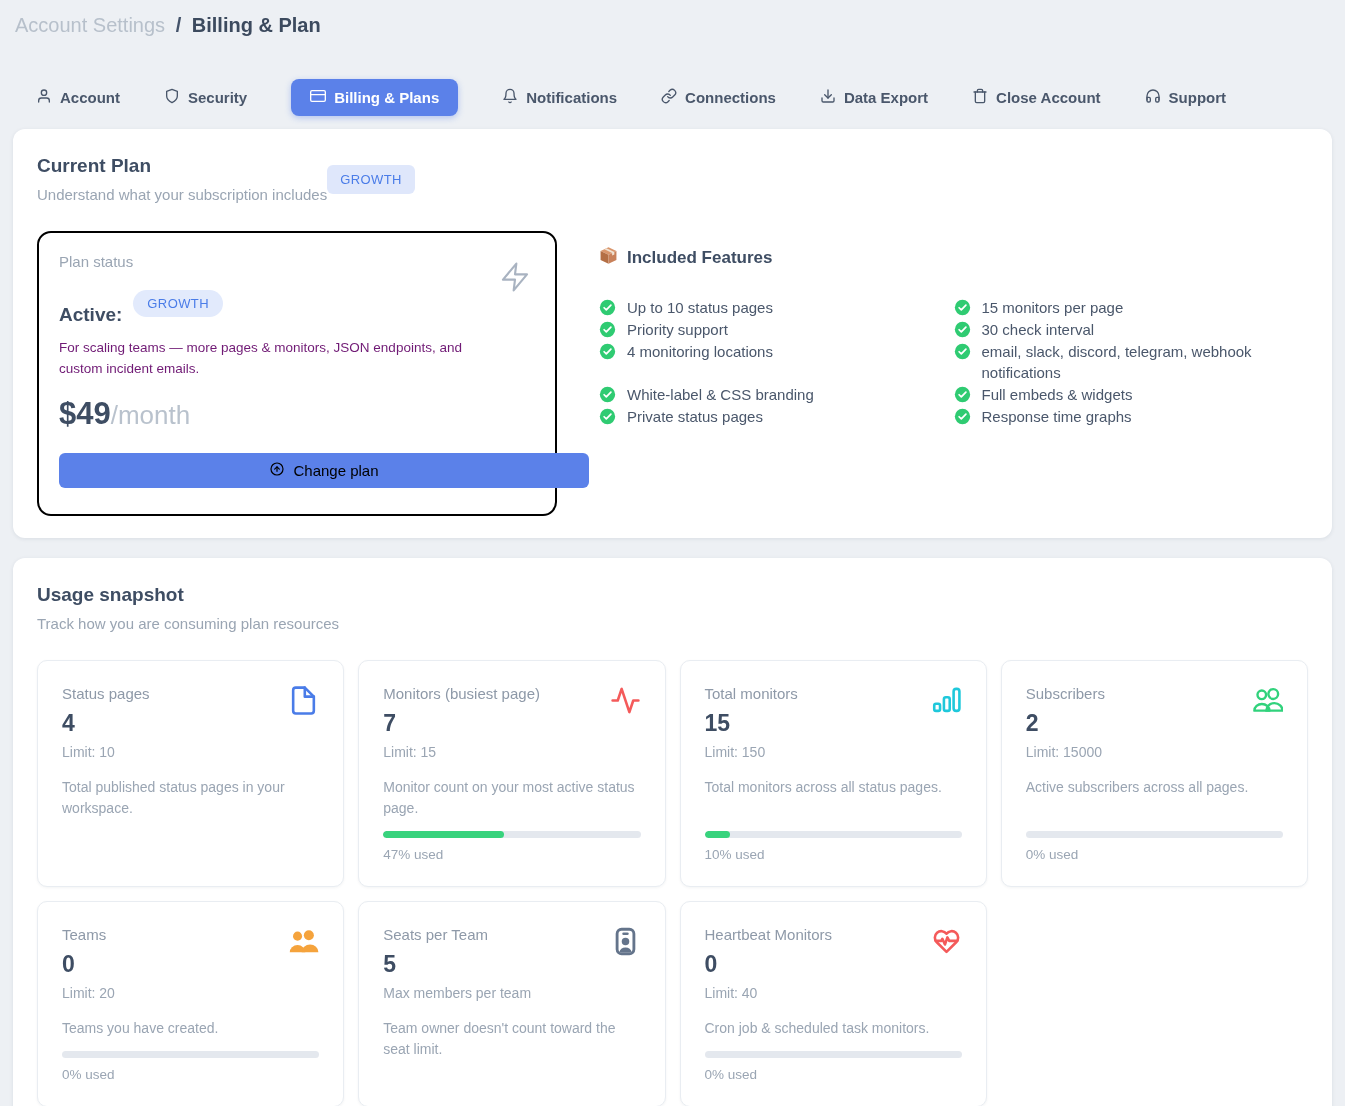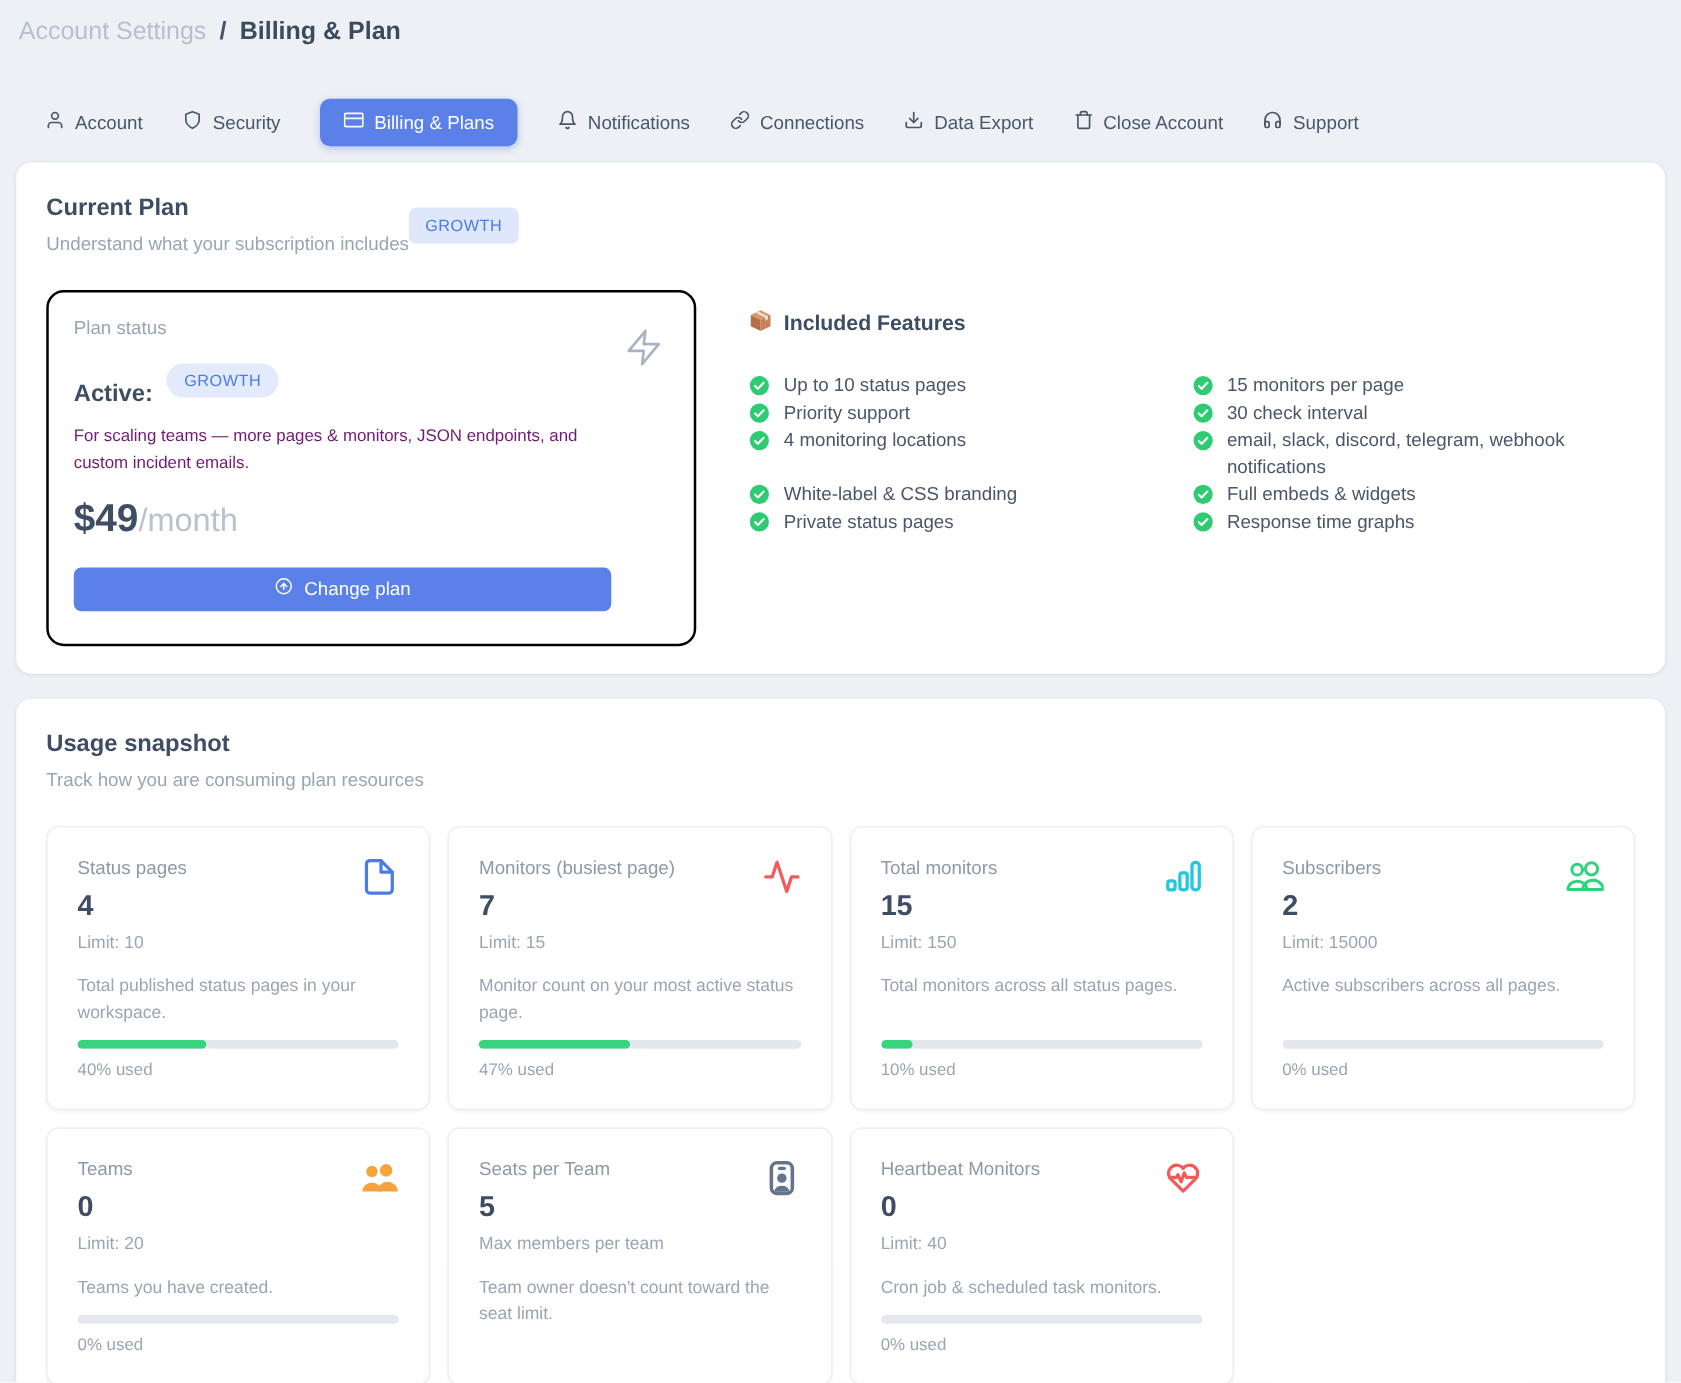--- a/index.html
+++ b/index.html
@@ -13,21 +13,21 @@
   }
   .page { padding:10px 13px 14px; }
 
   
   .breadcrumb { font-size:20px; padding:4px 2px 0; }
   .bc-root { color:#b7c0cb; }
   .bc-sep { color:#44536a; font-weight:600; margin:0 5px; }
   .bc-current { color:#3c4a5e; font-weight:700; }
 
   
-  .tabs { display:flex; align-items:center; gap:32px; margin:42px 0 0 23px; }
+  .tabs { display:flex; align-items:center; gap:44px; margin:42px 0 0 23px;font-weight:bold; }
   .tab { display:flex; align-items:center; gap:8px; font-size:15px; color:#4a576b; cursor:pointer; white-space:nowrap; }
   .tab svg { width:16px; height:16px; flex:none; }
   .tab.active {
     background:#5b81e9; color:#ffffff; padding:9px 19px; border-radius:8px;
     box-shadow:0 2px 6px rgba(91,129,233,.4);
   }
 
   
   .card {
     background:#fff; border-radius:12px;
@@ -56,22 +56,22 @@
   .bolt svg { width:32px; height:36px; }
   .status-label { font-size:15px; color:#9aa5b3; margin:0 0 10px; }
   .active-row { display:flex; align-items:center; gap:11px; }
   .active-label { font-size:19px; font-weight:700; color:#3e4d63;margin-top:24px; }
   .plan-pill { background:#e2eafc; color:#4a7ce8; font-size:13px; letter-spacing:.4px; padding:6px 14px; border-radius:15px; }
   .plan-desc { font-size:13.5px; color:#701a75; line-height:1.55; margin:12px 0 0; max-width:430px; }
   .price-row { margin-top:16px; display:flex; align-items:baseline; }
   .price-amount { font-size:31px; font-weight:700; color:#3e4d63; }
   .price-period { font-size:26px; color:#b9c2cd; font-weight:400; }
   .change-btn {
-    margin-top:21px; width:430px; height:35px;
-    background:#5b81e9; color:#ffffff; border:none; border-radius:6px;
+    margin-top:21px; width:530px; height:35px;
+    background:#5b81e9; color:#000000; border:none; border-radius:6px;
     font-size:15px; font-family:inherit; cursor:pointer;
     display:flex; align-items:center; justify-content:center; gap:8px;
   }
   .change-btn svg { width:16px; height:16px; }
 
   
   .features { flex:1; padding-top:15px; }
   .features-heading { display:flex; align-items:center; gap:9px; font-size:17px; font-weight:700; color:#3e4d63; margin:0 0 27px; }
   .features-heading svg { width:19px; height:19px; }
   .feature-grid {
@@ -306,26 +306,20 @@
             <div class="stat-label">Status pages</div>
             <div class="stat-value">4</div>
             <div class="stat-limit">Limit: 10</div>
           </div>
           <span class="stat-icon c-blue"><svg viewBox="0 0 24 24" fill="none" stroke="currentColor" stroke-width="2" stroke-linecap="round" stroke-linejoin="round">
                 <path d="M13 2H6a2 2 0 0 0-2 2v16a2 2 0 0 0 2 2h12a2 2 0 0 0 2-2V9z"></path>
                 <polyline points="13 2 13 9 20 9"></polyline>
               </svg></span>
         </div>
         <div class="stat-desc">Total published status pages in your workspace.</div>
-        <div class="stat-progress">
-          <div class="track">
-              <div class="fill" style="width: 40%;"></div>
-            </div>
-          <div class="pct">40% used</div>
-        </div>
       </div>
 
       <div class="stat-card">
         <div class="stat-top">
           <div>
             <div class="stat-label">Monitors (busiest page)</div>
             <div class="stat-value">7</div>
             <div class="stat-limit">Limit: 15</div>
           </div>
           <span class="stat-icon c-red"><svg viewBox="0 0 24 24" fill="none" stroke="currentColor" stroke-width="2" stroke-linecap="round" stroke-linejoin="round">

